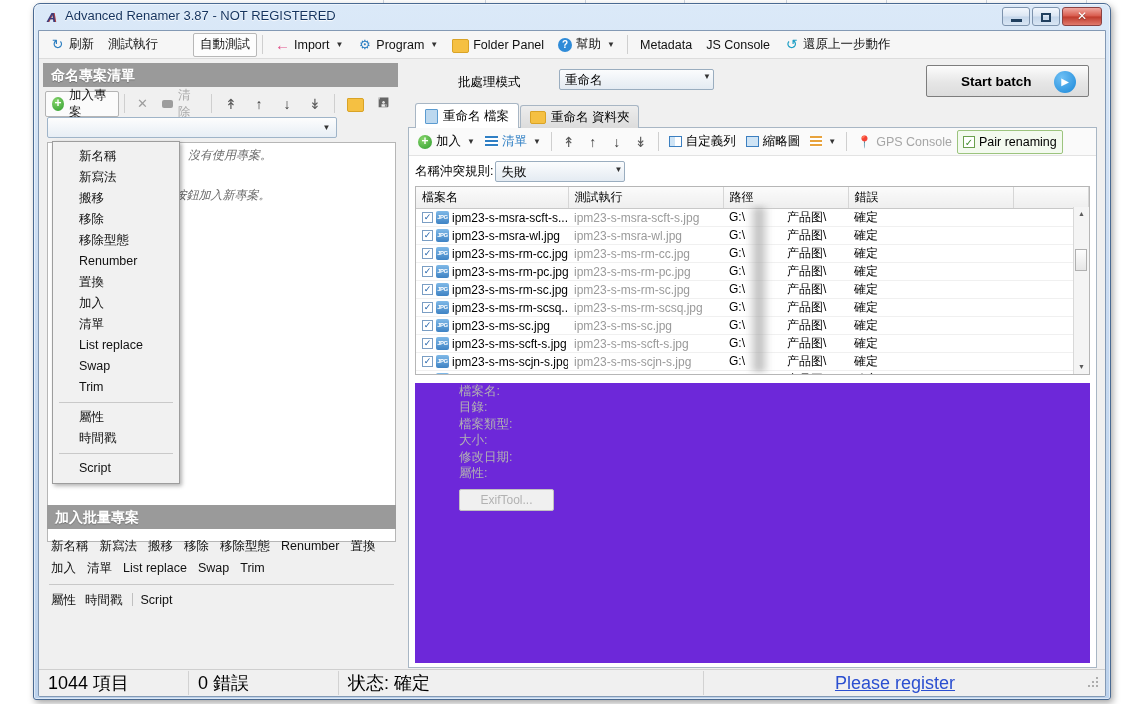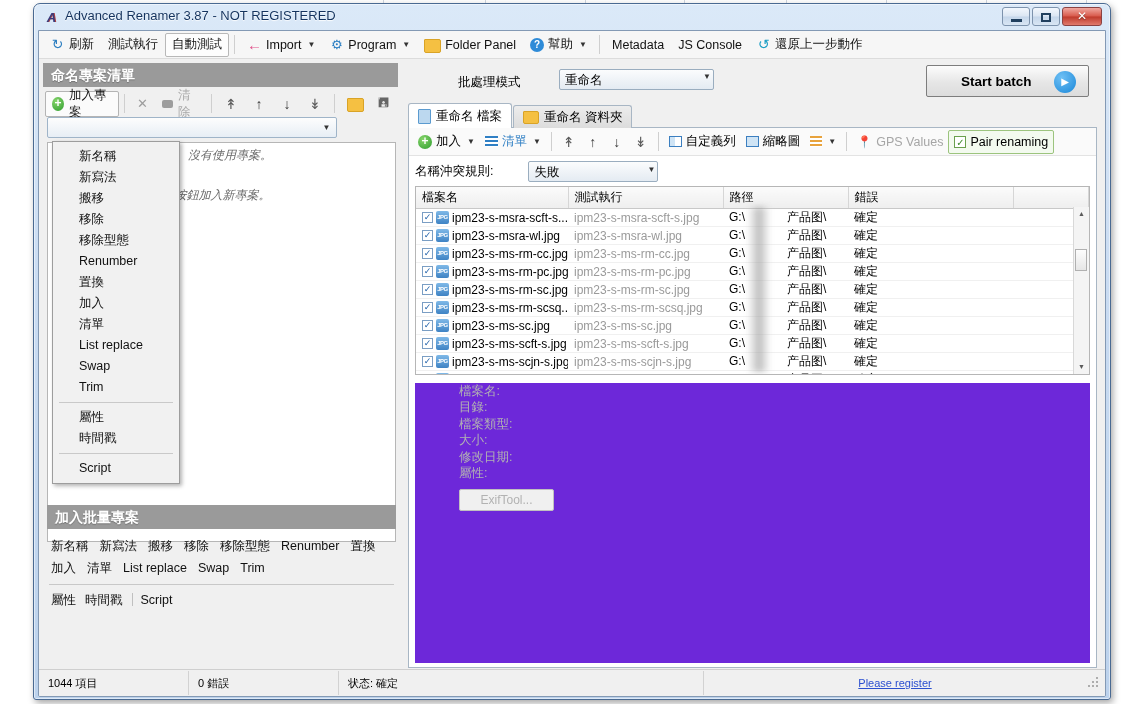--- a/index.html
+++ b/index.html
@@ -76,21 +76,21 @@
   #toolbar{
     height:28px;background:#f6f6f6;border-bottom:1px solid #dcdcdc;
     display:flex;align-items:center;padding:0 4px;box-sizing:border-box;
     white-space:nowrap;
   }
   .tbtn{
     display:flex;align-items:center;gap:4px;height:22px;padding:0 6px;
     border:1px solid transparent;border-radius:2px;cursor:default;
     font-size:12.5px;color:#111;
   }
-  .tbtn.framed{border-color:#b8b8b8;background:#fdfdfd;}
+  .tbtn.framed{border-color:#b8b8b8;background:#fdfdfd;margin-left:28px;}
   .tsep{width:1px;height:19px;background:#cfcfcf;margin:0 5px;}
   .caret{font-size:8px;color:#333;margin-left:2px;}
 
   .ico{display:inline-block;width:15px;height:15px;position:relative;}
   .ico.refresh{color:#2e7fc1;font-size:14px;line-height:15px;text-align:center;}
   .ico.arrowleft{color:#e0518a;font-size:15px;line-height:15px;text-align:center;font-weight:bold;}
   .ico.prog{color:#2a7ec2;font-size:13px;line-height:15px;text-align:center;}
   .ico.folder{
     width:15px;height:12px;background:#f5c042;border:1px solid #d9a326;border-radius:1px 2px 2px 2px;
     box-shadow:0 -3px 0 -1px #f5c042 inset;margin-top:2px;
@@ -190,21 +190,21 @@
     box-sizing:border-box;
   }
   #sb-label{position:absolute;left:34px;top:8px;font-weight:bold;font-size:13.5px;}
   #sb-play{
     position:absolute;right:12px;top:5px;width:22px;height:22px;border-radius:50%;
     background:radial-gradient(circle at 35% 30%,#6ec0f5,#1a87d8);
     color:#fff;font-size:10px;line-height:22px;text-align:center;
   }
 
   
-  #tabs{position:relative;height:24px;margin-left:4px;}
+  #tabs{position:relative;height:24px;margin-left:11px;}
   .tab{
     position:absolute;top:0;height:24px;box-sizing:border-box;
     display:flex;align-items:center;gap:5px;padding:0 9px;
     border:1px solid #a8b6c4;border-bottom:none;border-radius:3px 3px 0 0;
     font-size:12.5px;
   }
   .tab.active{background:#fff;top:0;height:25px;z-index:3;}
   .tab.inactive{background:linear-gradient(180deg,#ededed,#dcdcdc);top:2px;height:23px;z-index:1;}
   .doc-ico{width:11px;height:13px;background:#bcd8ef;border:1px solid #5b9bd0;border-radius:1px;}
   .fold-ico{width:14px;height:11px;background:#f5c042;border:1px solid #d9a326;border-radius:1px 2px 2px 2px;}
@@ -224,21 +224,21 @@
   .col-ico{width:13px;height:11px;border:1px solid #3c7fc0;box-sizing:border-box;background:linear-gradient(90deg,#cfe4f5 50%,#fff 50%);}
   .thumb-ico{width:13px;height:11px;background:#cfe4f5;border:1px solid #3c7fc0;box-sizing:border-box;}
   .view-ico{width:12px;height:11px;background:repeating-linear-gradient(180deg,#e8a33d 0 2px,#fff 2px 4px);}
   .pin-ico{color:#9a9a9a;font-size:12px;}
   .chk-ico{
     width:12px;height:12px;border:1px solid #6aa04d;background:#fff;
     color:#3f8a2a;font-size:10px;line-height:11px;text-align:center;box-sizing:border-box;
   }
 
   
-  #conflict-row{height:28px;display:flex;align-items:center;padding:2px 0 0 6px;box-sizing:border-box;gap:33px;}
+  #conflict-row{height:28px;display:flex;align-items:center;padding:2px 0 0 6px;box-sizing:border-box;}
   #conflict-label{font-size:12.5px;}
   #conflict-combo{
     width:130px;height:21px;margin-left:2px;position:relative;
     border:1px solid #9aadbf;border-radius:2px;
     background:linear-gradient(180deg,#fbfcfd,#e4ebf2);box-sizing:border-box;
   }
   #conflict-combo .mv{position:absolute;left:5px;top:2px;font-size:12.5px;}
   #conflict-combo .cbtn{position:absolute;right:2px;top:3px;font-size:8px;color:#333;}
 
   
@@ -288,21 +288,21 @@
   #exif-btn{
     margin:8px 0 0 44px;width:95px;height:22px;
     border:1px solid #c0c0c0;background:#f0f0f0;color:#b2b2b2;
     font-size:12px;text-align:center;line-height:20px;box-sizing:border-box;border-radius:2px;
   }
 
   
   #statusbar{
     position:absolute;left:0;right:0;bottom:0;height:26px;
     background:#f0f0f0;border-top:1px solid #cfcfcf;
-    display:flex;align-items:center;font-size:11px;
+    display:flex;align-items:center;font-size:18px;
   }
   .sbcell{height:24px;line-height:24px;padding:0 9px;box-sizing:border-box;border-right:1px solid #d2d2d2;}
   #sb-items{width:150px;}
   #sb-errors{width:150px;}
   #sb-state{width:365px;}
   #sb-register{flex:1;text-align:center;}
   #sb-register a{color:#2b4fd0;text-decoration:underline;}
   #sb-grip{width:16px;height:16px;margin-right:3px;opacity:.55;
     background:
       radial-gradient(circle 1px at 11px 11px,#777 99%,transparent),
@@ -527,21 +527,21 @@
               <span class="thumb-ico"></span>
               <span>縮略圖</span>
             </div>
             <div class="ftbtn">
               <span class="view-ico"></span>
               <span class="caret">▼</span>
             </div>
             <div class="tsep"></div>
             <div class="ftbtn dis">
               <span class="pin-ico">📍</span>
-              <span>GPS Values</span>
+              <span>GPS Console</span>
             </div>
             <div class="ftbtn boxed">
               <span class="chk-ico">✓</span>
               <span>Pair renaming</span>
             </div>
           </div>
 
           <div id="conflict-row">
             <span id="conflict-label">名稱沖突規則:</span>
             <div id="conflict-combo">

